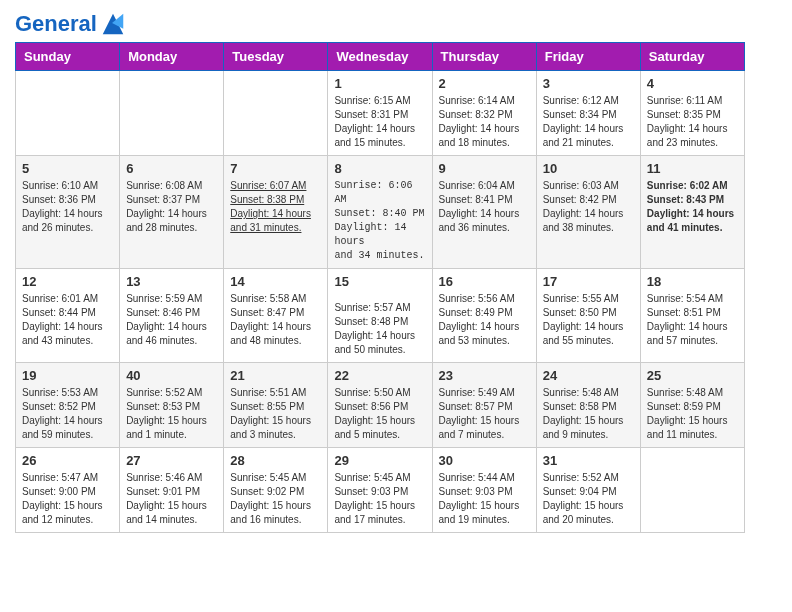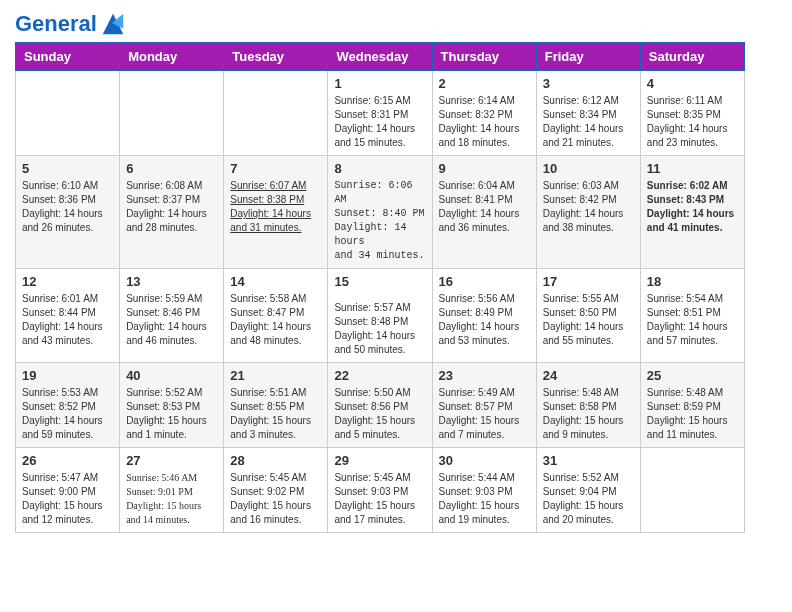--- a/index.html
+++ b/index.html
@@ -318,21 +318,21 @@
         <tr>
           <td>
             <span class="day-number">26</span>
             <div class="day-info" style="white-space: pre-line;">Sunrise: 5:47 AM
 Sunset: 9:00 PM
 Daylight: 15 hours
 and 12 minutes.</div>
           </td>
           <td>
             <span class="day-number">27</span>
-            <div class="day-info" style="white-space: pre-line; font-family: Liberation Serif, serif;">Sunrise: 5:46 AM
+            <div class="day-info" style="white-space: pre-line;">Sunrise: 5:46 AM
 Sunset: 9:01 PM
 Daylight: 15 hours
 and 14 minutes.</div>
           </td>
           <td>
             <span class="day-number">28</span>
             <div class="day-info" style="white-space: pre-line;">Sunrise: 5:45 AM
 Sunset: 9:02 PM
 Daylight: 15 hours
 and 16 minutes.</div>

